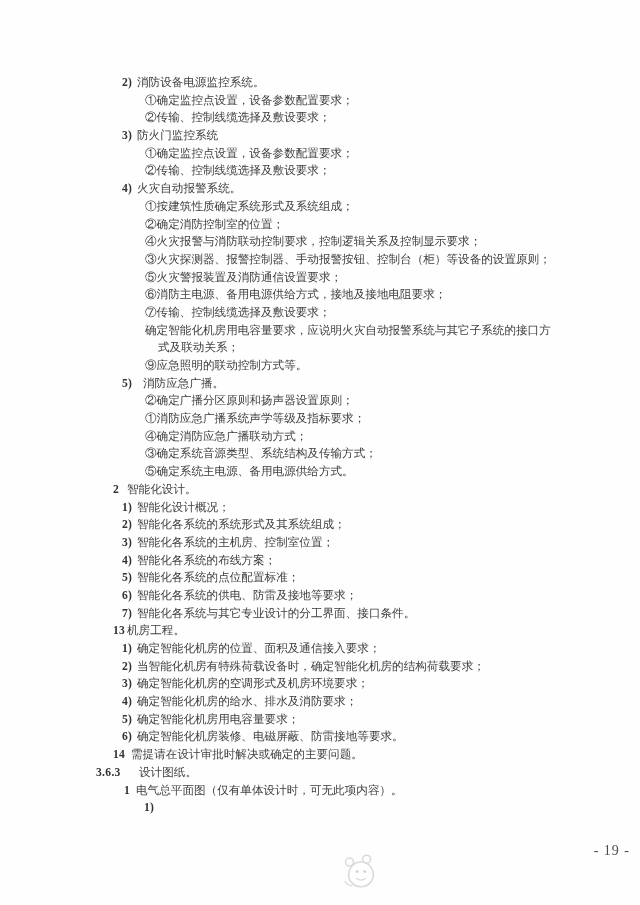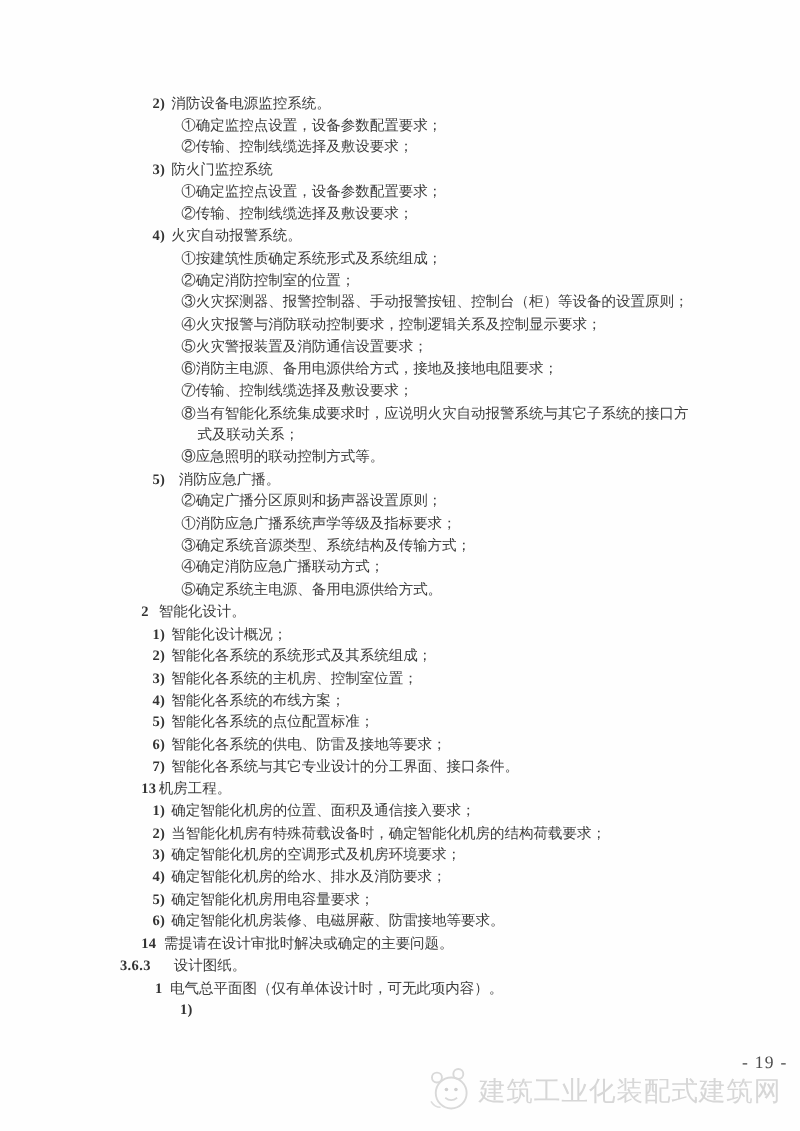--- a/index.html
+++ b/index.html
@@ -69,58 +69,58 @@
         <span class="ln-num" style="left: 122px;">4)</span>
         <span class="ln-text" style="left: 137px;">火灾自动报警系统。</span>
       </div>
       <div class="doc-line">
         <span class="ln-text" style="left: 145px;">①按建筑性质确定系统形式及系统组成；</span>
       </div>
       <div class="doc-line">
         <span class="ln-text" style="left: 145px;">②确定消防控制室的位置；</span>
       </div>
       <div class="doc-line">
+        <span class="ln-text" style="left: 145px;">④火灾报警与消防联动控制要求，控制逻辑关系及控制显示要求；</span>
+      </div>
+      <div class="doc-line">
         <span class="ln-text" style="left: 145px;">③火灾探测器、报警控制器、手动报警按钮、控制台（柜）等设备的设置原则；</span>
       </div>
       <div class="doc-line">
-        <span class="ln-text" style="left: 145px;">④火灾报警与消防联动控制要求，控制逻辑关系及控制显示要求；</span>
-      </div>
-      <div class="doc-line">
         <span class="ln-text" style="left: 145px;">⑤火灾警报装置及消防通信设置要求；</span>
       </div>
       <div class="doc-line">
         <span class="ln-text" style="left: 145px;">⑥消防主电源、备用电源供给方式，接地及接地电阻要求；</span>
       </div>
       <div class="doc-line">
         <span class="ln-text" style="left: 145px;">⑦传输、控制线缆选择及敷设要求；</span>
       </div>
       <div class="doc-line">
-        <span class="ln-text" style="left: 145px;">⑧当有智能化系统集成要求时，应说明火灾自动报警系统与其它子系统的接口方</span>
+        <span class="ln-text" style="left: 145px;">确定智能化机房用电容量要求，应说明火灾自动报警系统与其它子系统的接口方</span>
       </div>
       <div class="doc-line">
         <span class="ln-text" style="left: 158px;">式及联动关系；</span>
       </div>
       <div class="doc-line">
         <span class="ln-text" style="left: 145px;">⑨应急照明的联动控制方式等。</span>
       </div>
       <div class="doc-line">
         <span class="ln-num" style="left: 122px;">5)</span>
         <span class="ln-text" style="left: 143px;">消防应急广播。</span>
       </div>
       <div class="doc-line">
         <span class="ln-text" style="left: 145px;">②确定广播分区原则和扬声器设置原则；</span>
       </div>
       <div class="doc-line">
         <span class="ln-text" style="left: 145px;">①消防应急广播系统声学等级及指标要求；</span>
       </div>
       <div class="doc-line">
+        <span class="ln-text" style="left: 145px;">④确定消防应急广播联动方式；</span>
+      </div>
+      <div class="doc-line">
         <span class="ln-text" style="left: 145px;">③确定系统音源类型、系统结构及传输方式；</span>
-      </div>
-      <div class="doc-line">
-        <span class="ln-text" style="left: 145px;">④确定消防应急广播联动方式；</span>
       </div>
       <div class="doc-line">
         <span class="ln-text" style="left: 145px;">⑤确定系统主电源、备用电源供给方式。</span>
       </div>
       <div class="doc-line">
         <span class="ln-num" style="left: 113px;">2</span>
         <span class="ln-text" style="left: 127px;">智能化设计。</span>
       </div>
       <div class="doc-line">
         <span class="ln-num" style="left: 122px;">1)</span>
@@ -200,16 +200,15 @@
   <div class="watermark">
     <svg class="wm-logo" viewBox="0 0 40 42">
       <circle cx="21" cy="23" r="13" fill="none" stroke="#d9d9d9" stroke-width="1.6"></circle>
       <circle cx="9" cy="10" r="4.2" fill="none" stroke="#d9d9d9" stroke-width="1.6"></circle>
       <circle cx="27" cy="7" r="4.2" fill="none" stroke="#d9d9d9" stroke-width="1.6"></circle>
       <circle cx="17" cy="20" r="1.5" fill="#cfcfcf"></circle>
       <circle cx="25" cy="20" r="1.5" fill="#cfcfcf"></circle>
       <path d="M16 27 q5 4 10 0" fill="none" stroke="#d9d9d9" stroke-width="1.4"></path>
       <path d="M4 30 q3 5 8 5" fill="none" stroke="#dddddd" stroke-width="1.4"></path>
     </svg>
-    <div class="wm-text">建筑工业化装配式建筑网</div>
   </div>
 
 </div>
 
 </body></html>

